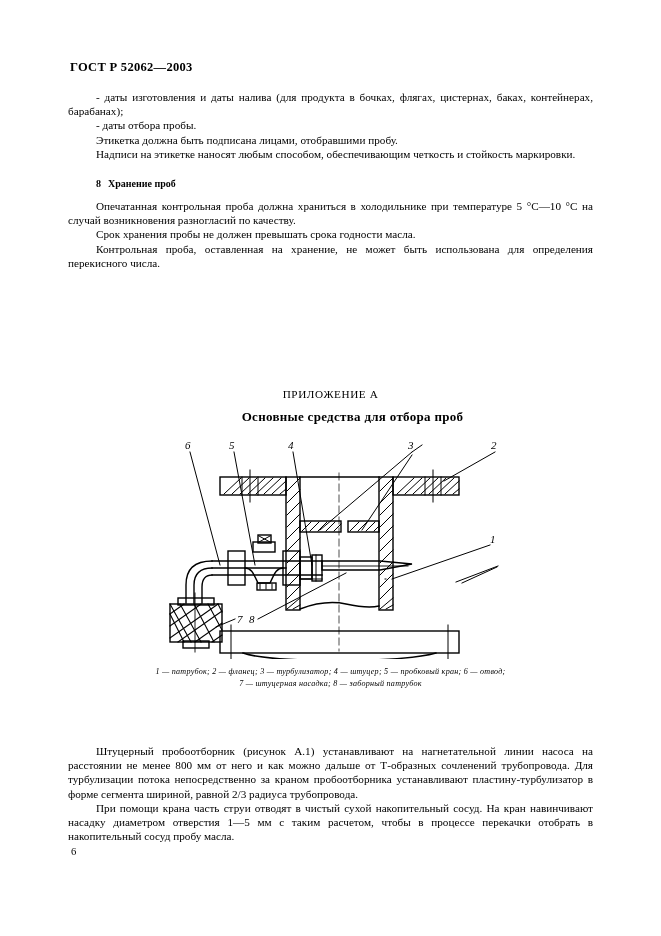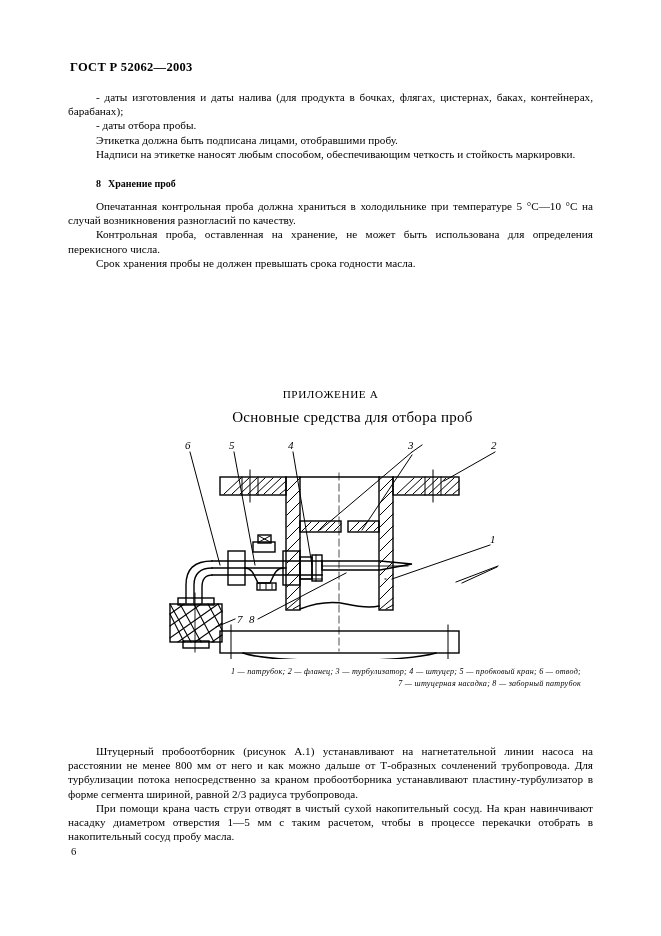--- a/index.html
+++ b/index.html
@@ -65,38 +65,38 @@
   .appendix-sub {
     font-size: 10.4px;
     margin-top: 2px;
   }
   .fig-title {
     position: absolute;
     left: 0;
     right: 0;
     top: 409px;
     text-align: center;
-    font-size: 15px;
-    font-weight: normal;
+    font-size: 13px;
+    font-weight: bold;
     letter-spacing: 0.3px;
     margin-left: 44px;
   }
   .figure-wrap {
     position: absolute;
     left: 150px;
     top: 437px;
     width: 380px;
     height: 222px;
   }
   .legend {
     position: absolute;
     left: 80px;
     right: 80px;
     top: 666px;
-    text-align: right;
+    text-align: center;
     font-size: 8.1px;
     font-style: italic;
     line-height: 11.5px;
     letter-spacing: 0.25px;
   }
   .fig-caption {
     position: absolute;
     left: 0;
     right: 0;
     top: 706px;
@@ -129,22 +129,22 @@
     <p class="body-text">- даты изготовления и даты налива (для продукта в бочках, флягах, цистернах, баках, контейнерах, барабанах);</p>
     <p class="body-text">- даты отбора пробы.</p>
     <p class="body-text">Этикетка должна быть подписана лицами, отобравшими пробу.</p>
     <p class="body-text">Надписи на этикетке наносят любым способом, обеспечивающим четкость и стойкость маркировки.</p>
 
     <div class="sec-heading">
       <span class="num">8</span><span>Хранение проб</span>
     </div>
 
     <p class="body-text">Опечатанная контрольная проба должна храниться в холодильнике при температуре 5 °C—10 °C на случай возникновения разногласий по качеству.</p>
+    <p class="body-text">Срок хранения пробы не должен превышать срока годности масла.</p>
     <p class="body-text">Контрольная проба, оставленная на хранение, не может быть использована для определения перекисного числа.</p>
-    <p class="body-text">Срок хранения пробы не должен превышать срока годности масла.</p>
   </div>
 
   <div class="appendix-block">
     <div class="appendix-title">ПРИЛОЖЕНИЕ А</div>
   </div>
 
   <div class="fig-title">Основные средства для отбора проб</div>
 
   <div class="figure-wrap">
     <svg width="380" height="222" viewBox="0 0 380 222">

